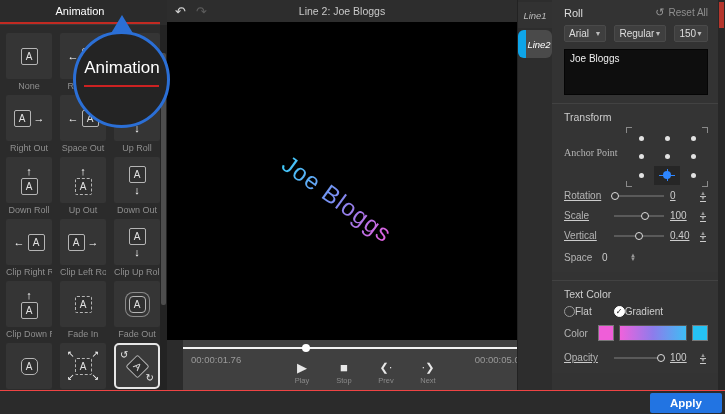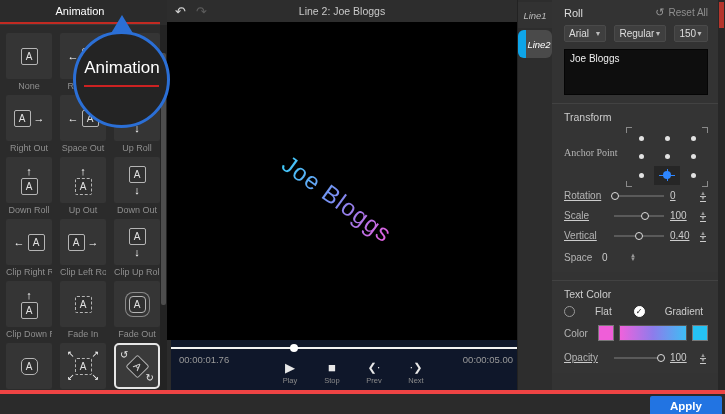--- a/index.html
+++ b/index.html
@@ -48,21 +48,21 @@
   .undo-redo { position:absolute; left:8px; top:0; height:22px; display:flex; align-items:center; gap:10px; }
   .undo { color:#d5d5d5; font-size:13px; } .redo { color:#5c5c5c; font-size:13px; }
   .c-title { position:absolute; left:0; top:0; width:100%; text-align:center; line-height:22px; font-size:10.5px; color:#c9c9c9; }
   .video { position:absolute; left:0; top:22px; width:100%; height:318px; background:#000; overflow:hidden; }
   .preview-text { position:absolute; left:126px; top:128px; transform:rotate(36deg); transform-origin:left top;
                   font-size:24px; letter-spacing:1px; white-space:nowrap; color:#8f7cf0;
                   background:linear-gradient(90deg,#3fc9f8,#7e8bf2,#e45fe0);
                   -webkit-background-clip:text; background-clip:text; }
   @supports (-webkit-background-clip: text) { .preview-text { color:transparent; } }
 
-  .timeline { position:absolute; left:4px; top:340px; width:100%; height:50px; background:#0f172a; }
+  .timeline { position:absolute; left:16px; top:340px; width:100%; height:50px; background:#404040; }
   .progress { position:absolute; left:0; top:7px; width:100%; height:2px; background:#f2f2f2; }
   .progress-dot { position:absolute; top:-3px; width:8px; height:8px; border-radius:50%; background:#fff; }
   .time { position:absolute; top:14px; font-size:9.5px; color:#9a9a9a; }
   .time.cur { left:8px; } .time.tot { right:8px; }
   .transport { position:absolute; left:52%; top:20px; transform:translateX(-50%); display:flex; gap:16px; }
   .tbtn { display:flex; flex-direction:column; align-items:center; gap:1px; width:26px; }
   .tbtn .glyph { color:#e8e8e8; font-size:13px; height:15px; line-height:15px; }
   .tbtn .glyph.small { font-size:11px; }
   .tbtn .tlab { font-size:7.5px; color:#8a8a8a; }
 
@@ -107,33 +107,33 @@
   .slider { position:relative; flex:1; height:10px; margin-right:6px; }
   .slider .track { position:absolute; left:0; right:0; top:4px; height:2px; background:#5a5a5a; }
   .slider .thumb { position:absolute; top:1px; width:8px; height:8px; border-radius:50%; border:1.5px solid #ddd; background:#333; }
   .tval { width:28px; font-size:10px; color:#ccc; text-align:left; flex:none; }
   .stepper { display:flex; flex-direction:column; align-items:center; width:10px; flex:none; color:#999; }
   .stepper span { font-size:6px; line-height:4.5px; }
   .space-row { display:flex; align-items:center; height:18px; margin-top:3px; }
   .space-val { width:26px; font-size:10px; color:#ccc; }
 
   .radio-row { display:flex; align-items:center; gap:22px; margin:2px 0 8px 0; }
-  .radio { display:flex; align-items:center; gap:20px; font-size:10px; color:#ccc; }
+  .radio { display:flex; align-items:center; gap:0; font-size:10px; color:#ccc; }
   .radio .circ { width:11px; height:11px; border-radius:50%; border:1px solid #9a9a9a; }
   .radio .circ.checked { background:#fff; border-color:#fff; display:flex; align-items:center; justify-content:center; font-size:8px; color:#111; }
   .color-row { display:flex; align-items:center; margin-bottom:7px; }
   .swatch-sq { width:16px; height:16px; border:1px solid #777; flex:none; }
   .grad-bar { flex:1; height:16px; margin:0 5px; border:1px solid #555; }
 
   
   .right-scroll { position:absolute; left:718px; top:0; width:7px; height:390px; background:#272727; }
   .right-scroll-thumb { position:absolute; left:1px; top:2px; width:5px; height:26px; background:#b5352c; }
 
   
-  .bottom-bar { position:absolute; left:0; top:390px; width:725px; height:24px; background:#2b2b2b; border-top:4px solid #ef4444; }
+  .bottom-bar { position:absolute; left:0; top:390px; width:725px; height:24px; background:#2b2b2b; border-top:1px solid #ef4444; }
   .apply-btn { position:absolute; right:3px; top:2px; width:72px; height:20px; background:#2274e2; color:#fff; font-size:11.5px; font-weight:bold; border:none; border-radius:2px; display:flex; align-items:center; justify-content:center; }
 </style>
 </head>
 <body>
 
 <div id="app">
 
   <div class="left-panel">
     <div class="left-tabs">
       <div class="left-tab active">Animation</div>

